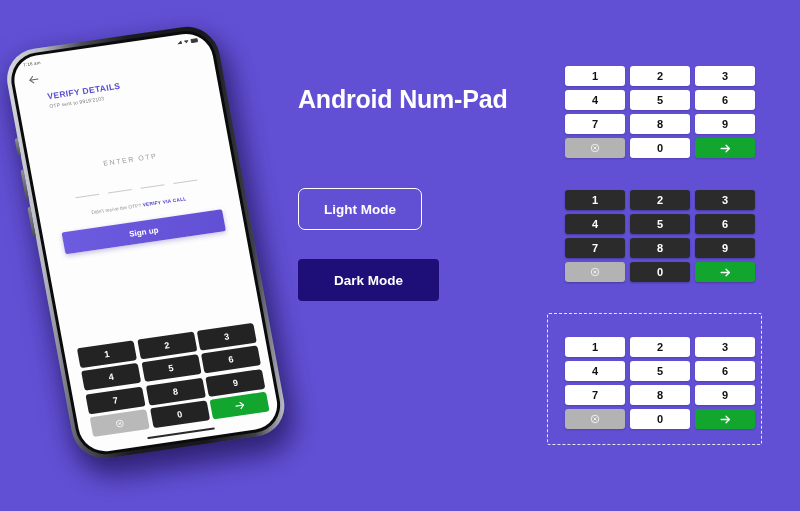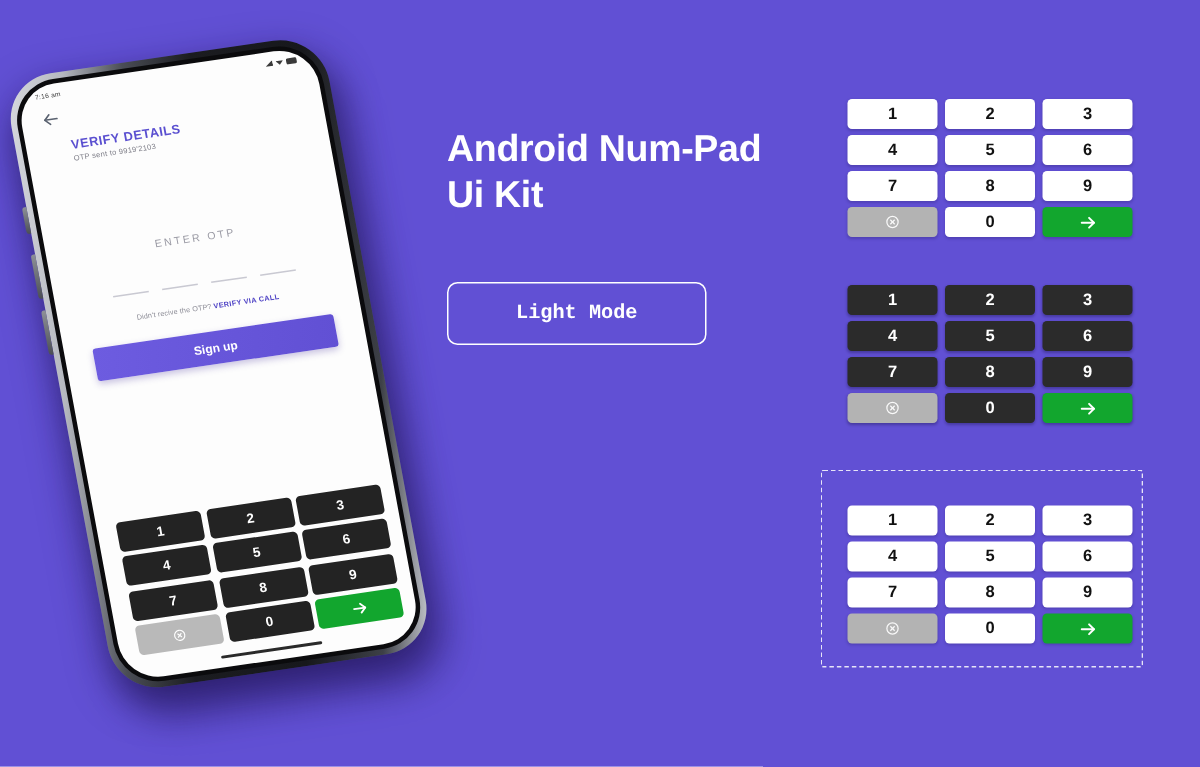--- a/index.html
+++ b/index.html
@@ -145,27 +145,27 @@
   
   #headline {
     position: absolute; left: 298px; top: 84px;
     width: 240px;
     color: #ffffff;
     font-size: 25px; font-weight: 700; line-height: 1.22;
     letter-spacing: -0.2px;
   }
   #light-mode-btn {
     position: absolute; left: 298px; top: 188px;
-    width: 173px; height: 42px;
+    width: 124px; height: 42px;
     border: 1.3px solid #ffffff; border-radius: 7px;
     background: transparent; color: #ffffff;
     font-size: 13.5px; font-weight: 600;
     display: flex; align-items: center; justify-content: center;
     cursor: pointer;
-    font-family: Liberation Mono, monospace;
+    font-family: Liberation Sans, sans-serif;
   }
   #dark-mode-btn {
     position: absolute; left: 298px; top: 259px;
     width: 141px; height: 42px;
     border: none; border-radius: 4px;
     background: #1E0E78; color: #ffffff;
     font-size: 13.5px; font-weight: 600;
     display: flex; align-items: center; justify-content: center;
     cursor: pointer;
     font-family: "Liberation Sans", sans-serif;
@@ -288,24 +288,24 @@
           </div>
 
           <div id="home-ind"></div>
         </div>
       </div>
     </div>
   </div>
 
   <h1 id="headline">
     <span>Android Num-Pad</span><br>
-    <span>Ui Kit</span>
   </h1>
 
   <button id="light-mode-btn">Light Mode</button>
+  <button id="dark-mode-btn">Dark Mode</button>
 
   <div class="numpad light" id="numpad-light">
     <div class="key">1</div>
     <div class="key">2</div>
     <div class="key">3</div>
     <div class="key">4</div>
     <div class="key">5</div>
     <div class="key">6</div>
     <div class="key">7</div>
     <div class="key">8</div>

